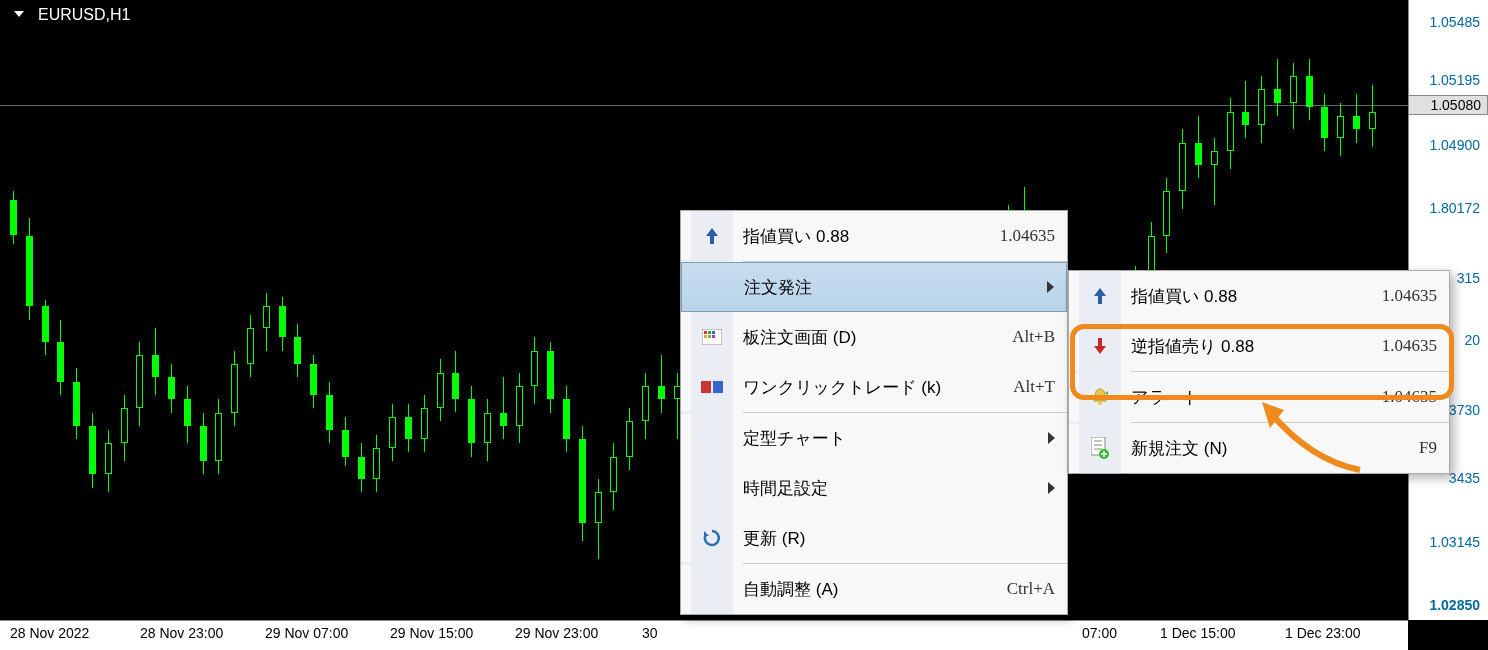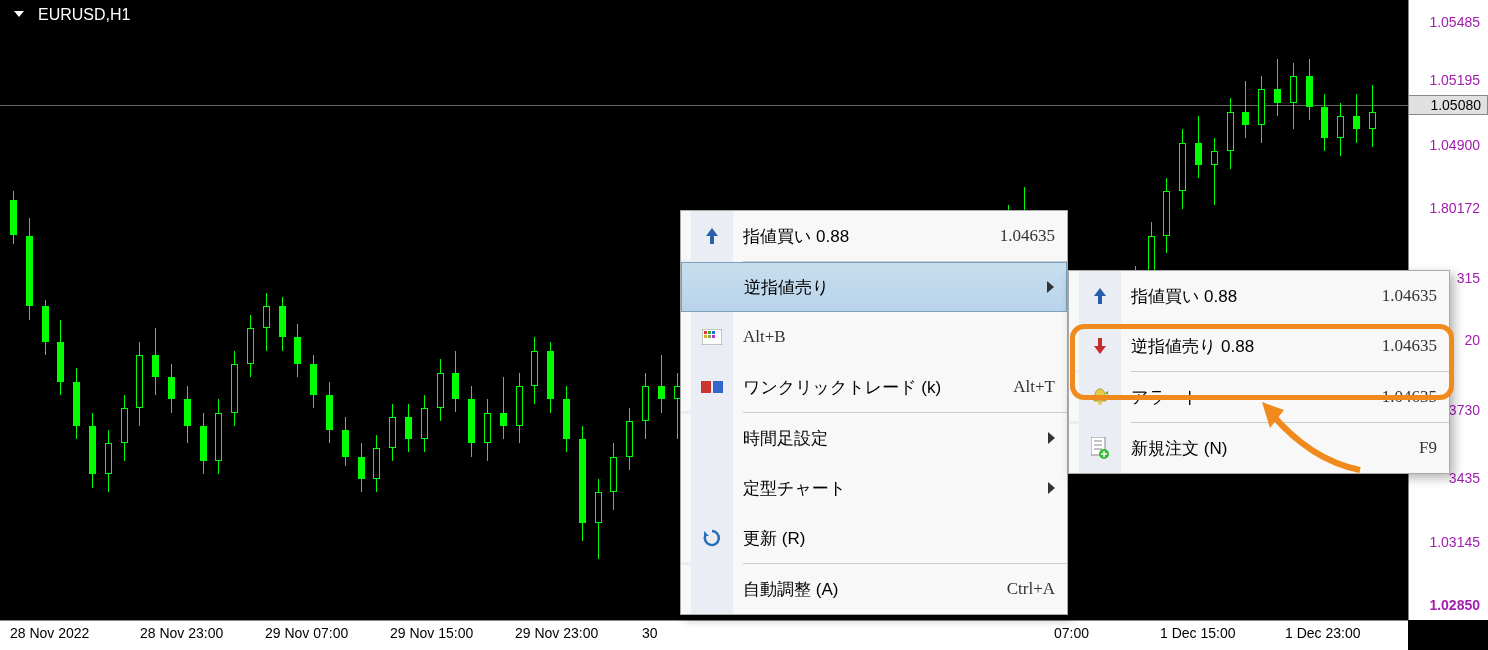--- a/index.html
+++ b/index.html
@@ -25,21 +25,21 @@
     top: 0;
     width: 80px;
     height: 620px;
     background: #fff;
     border-left: 1px solid #888;
   }
   .price-tick {
     position: absolute;
     right: 8px;
     font-size: 14px;
-    color: #a21caf;
+    color: #0369a1;
     transform: translateY(-50%);
   }
   .price-current {
     position: absolute;
     right: 0;
     width: 80px;
     background: #e0e0e0;
     border: 1px solid #888;
     font-size: 14px;
     padding: 1px 6px;
@@ -374,75 +374,76 @@
 </div>
 
 <div class="time-axis">
   <div id="time-ticks">
       <div class="time-tick" style="left: 10px;">28 Nov 2022</div>
       <div class="time-tick" style="left: 140px;">28 Nov 23:00</div>
       <div class="time-tick" style="left: 265px;">29 Nov 07:00</div>
       <div class="time-tick" style="left: 390px;">29 Nov 15:00</div>
       <div class="time-tick" style="left: 515px;">29 Nov 23:00</div>
       <div class="time-tick" style="left: 642px;">30</div>
-      <div class="time-tick" style="left: 1054px;">07:00</div>
+      <div class="time-tick" style="left: 1082px;">07:00</div>
       <div class="time-tick" style="left: 1160px;">1 Dec 15:00</div>
       <div class="time-tick" style="left: 1285px;">1 Dec 23:00</div>
     </div>
 </div>
 
 <div class="context-menu menu1">
   <div class="menu-item">
     <span class="menu-icon-slot">
       <svg width="20" height="20" viewBox="0 0 20 20">
           <path d="M10 2 L16 10 L12 10 L12 18 L8 18 L8 10 L4 10 Z" fill="#2b5eaa"></path>
         </svg>
     </span>
     <span class="menu-label">指値買い 0.88</span>
     <span class="menu-shortcut">1.04635</span>
   </div>
   <div class="menu-sep"></div>
   <div class="menu-item highlighted">
     <span class="menu-icon-slot"></span>
-    <span class="menu-label">逆指値売り</span>
+    <span class="menu-label">注文発注</span>
     <span class="menu-arrow"></span>
   </div>
   <div class="menu-item">
     <span class="menu-icon-slot">
       <svg width="20" height="16" viewBox="0 0 20 16">
           <rect x="0" y="0" width="20" height="16" fill="#fff" stroke="#888"></rect>
           <rect x="2" y="2" width="3" height="3" fill="#d33"></rect>
           <rect x="6" y="2" width="3" height="3" fill="#3a3"></rect>
           <rect x="10" y="2" width="3" height="3" fill="#36d"></rect>
           <rect x="2" y="6" width="3" height="3" fill="#da3"></rect>
           <rect x="6" y="6" width="3" height="3" fill="#8a4"></rect>
           <rect x="10" y="6" width="3" height="3" fill="#a3d"></rect>
         </svg>
     </span>
+    <span class="menu-label">板注文画面 (D)</span>
     <span class="menu-shortcut">Alt+B</span>
   </div>
   <div class="menu-item">
     <span class="menu-icon-slot">
       <svg width="22" height="12" viewBox="0 0 22 12">
           <rect x="0" y="0" width="10" height="12" fill="#c33"></rect>
           <rect x="12" y="0" width="10" height="12" fill="#36c"></rect>
         </svg>
     </span>
     <span class="menu-label">ワンクリックトレード (k)</span>
     <span class="menu-shortcut">Alt+T</span>
   </div>
   <div class="menu-sep"></div>
   <div class="menu-item">
     <span class="menu-icon-slot"></span>
+    <span class="menu-label">定型チャート</span>
+    <span class="menu-arrow"></span>
+  </div>
+  <div class="menu-item">
+    <span class="menu-icon-slot"></span>
     <span class="menu-label">時間足設定</span>
-    <span class="menu-arrow"></span>
-  </div>
-  <div class="menu-item">
-    <span class="menu-icon-slot"></span>
-    <span class="menu-label">定型チャート</span>
     <span class="menu-arrow"></span>
   </div>
   <div class="menu-item">
     <span class="menu-icon-slot">
       <svg width="20" height="20" viewBox="0 0 20 20">
           <path d="M10 3 A7 7 0 1 1 3.5 7" fill="none" stroke="#2a6fb5" stroke-width="2.5"></path>
           <path d="M2 3 L2 8 L7 8 Z" fill="#2a6fb5"></path>
         </svg>
     </span>
     <span class="menu-label">更新 (R)</span>

